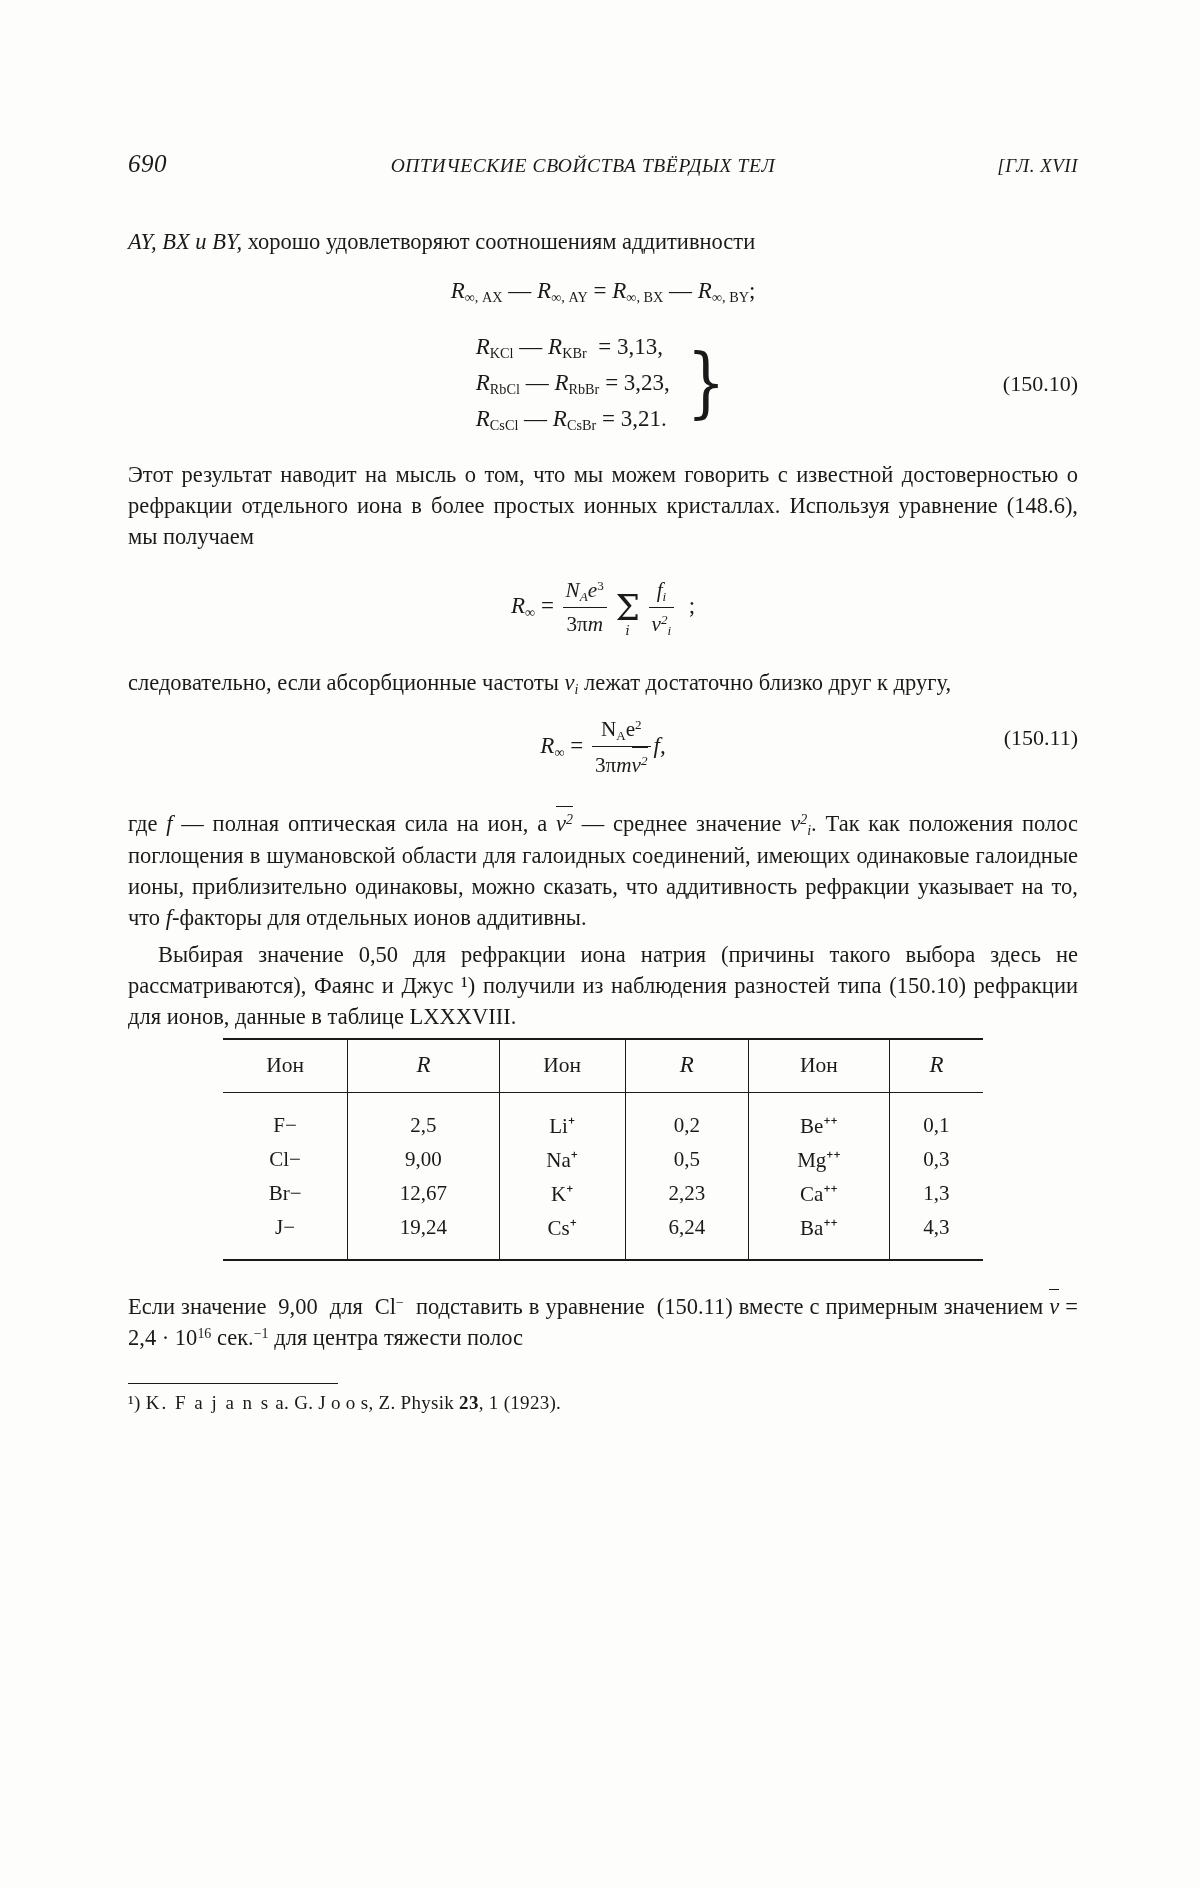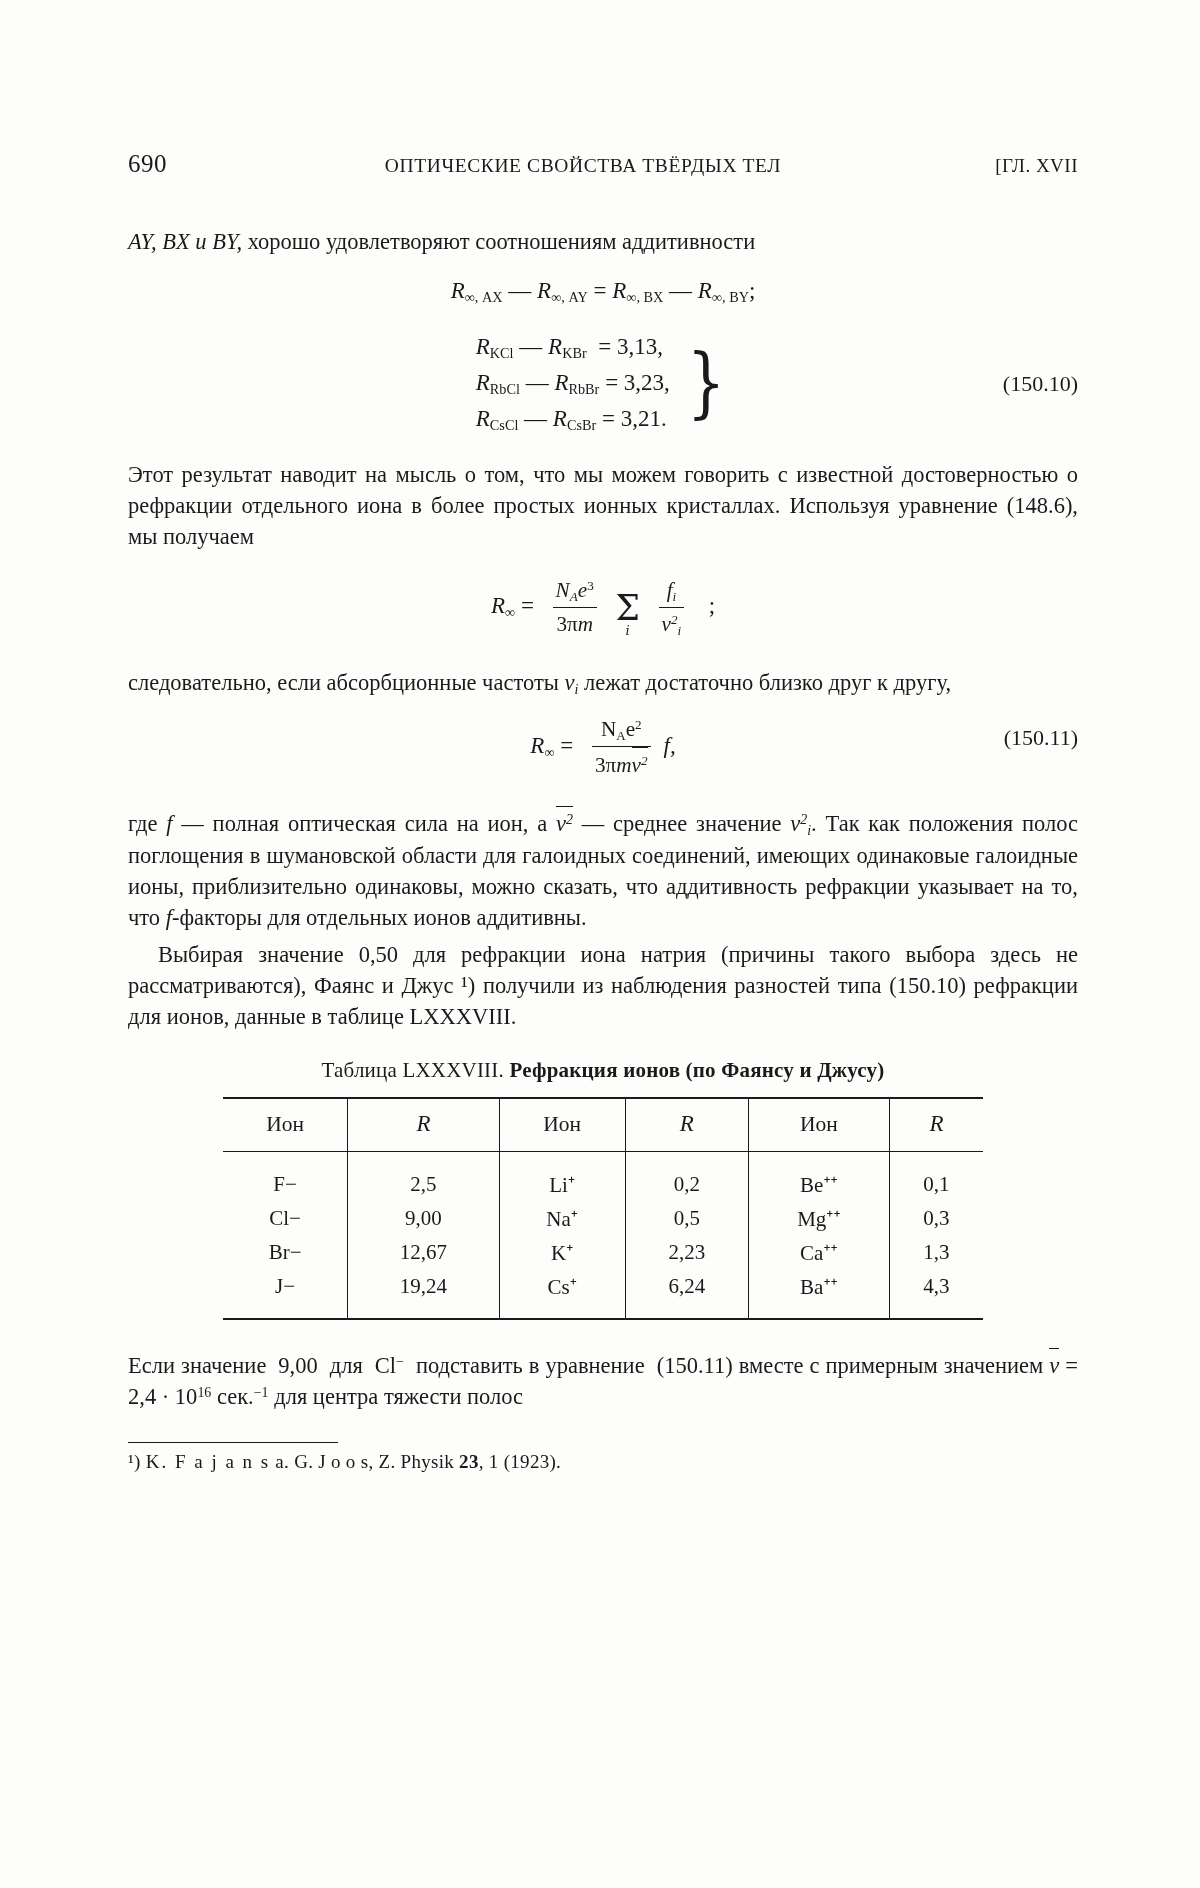--- a/index.html
+++ b/index.html
@@ -29,20 +29,21 @@
     width: 950px;
   }
 
   
   .pg-header {
     display: flex;
     align-items: baseline;
     font-size: 21px;
     letter-spacing: 0.5px;
     margin-bottom: 48px;
+    font-style: italic;
   }
   .pg-number {
     font-size: 25px;
     width: 90px;
   }
   .pg-title {
     flex: 1;
     text-align: center;
     font-size: 19.5px;
     text-transform: uppercase;
@@ -103,21 +104,21 @@
     font-family: "DejaVu Serif", serif;
     font-weight: 300;
     transform: scaleX(0.8);
   }
 
   
   .frac {
     display: inline-block;
     vertical-align: middle;
     text-align: center;
-    margin: 0 13px;
+    margin: 0 3px;
   }
   .frac .num {
     display: block;
     padding: 0 3px;
     font-size: 0.92em;
   }
   .frac .den {
     display: block;
     border-top: 1.4px solid #1a1a1a;
     padding: 0 3px;
@@ -255,24 +256,20 @@
         <span class="num"><span style="">N<sub class="s">A</sub>e</span><sup class="s">2</sup></span>
         <span class="den">3π<span style="font-style:italic">m</span><span class="overbar" style="font-style:italic">ν<sup class="s">2</sup></span></span>
       </span><span style="font-style:italic">f,</span>
       <span class="eqnum" style="top:8px;">(150.11)</span>
     </div>
 
     <p class="body">где <span class="italic">f</span> — полная оптическая сила на ион, а <span class="overbar italic">ν<sup class="s">2</sup></span> — среднее значение <span class="italic">ν<sup class="s">2</sup><sub class="s">i</sub></span>. Так как положения полос поглощения в шумановской области для галоидных соединений, имеющих одинаковые галоидные ионы, приблизительно одинаковы, можно сказать, что аддитивность рефракции указывает на то, что <span class="italic">f</span>-факторы для отдельных ионов аддитивны.</p>
 
     <p class="body indent">Выбирая значение 0,50 для рефракции иона натрия (причины такого выбора здесь не рассматриваются), Фаянс и Джус ¹) получили из наблюдения разностей типа (150.10) рефракции для ионов, данные в таблице LXXXVIII.</p>
 
-    <div class="tbl-caption">
-      <span>Таблица LXXXVIII.</span>
-      <span class="ttl">Рефракция ионов (по Фаянсу и Джусу)</span>
-    </div>
 
     <div class="tbl-wrap">
       <table class="ions">
         <thead>
           <tr class="tb-top tb-mid">
             <th>Ион</th>
             <th class="r vline">R</th>
             <th class="vline">Ион</th>
             <th class="r vline">R</th>
             <th class="vline">Ион</th>

